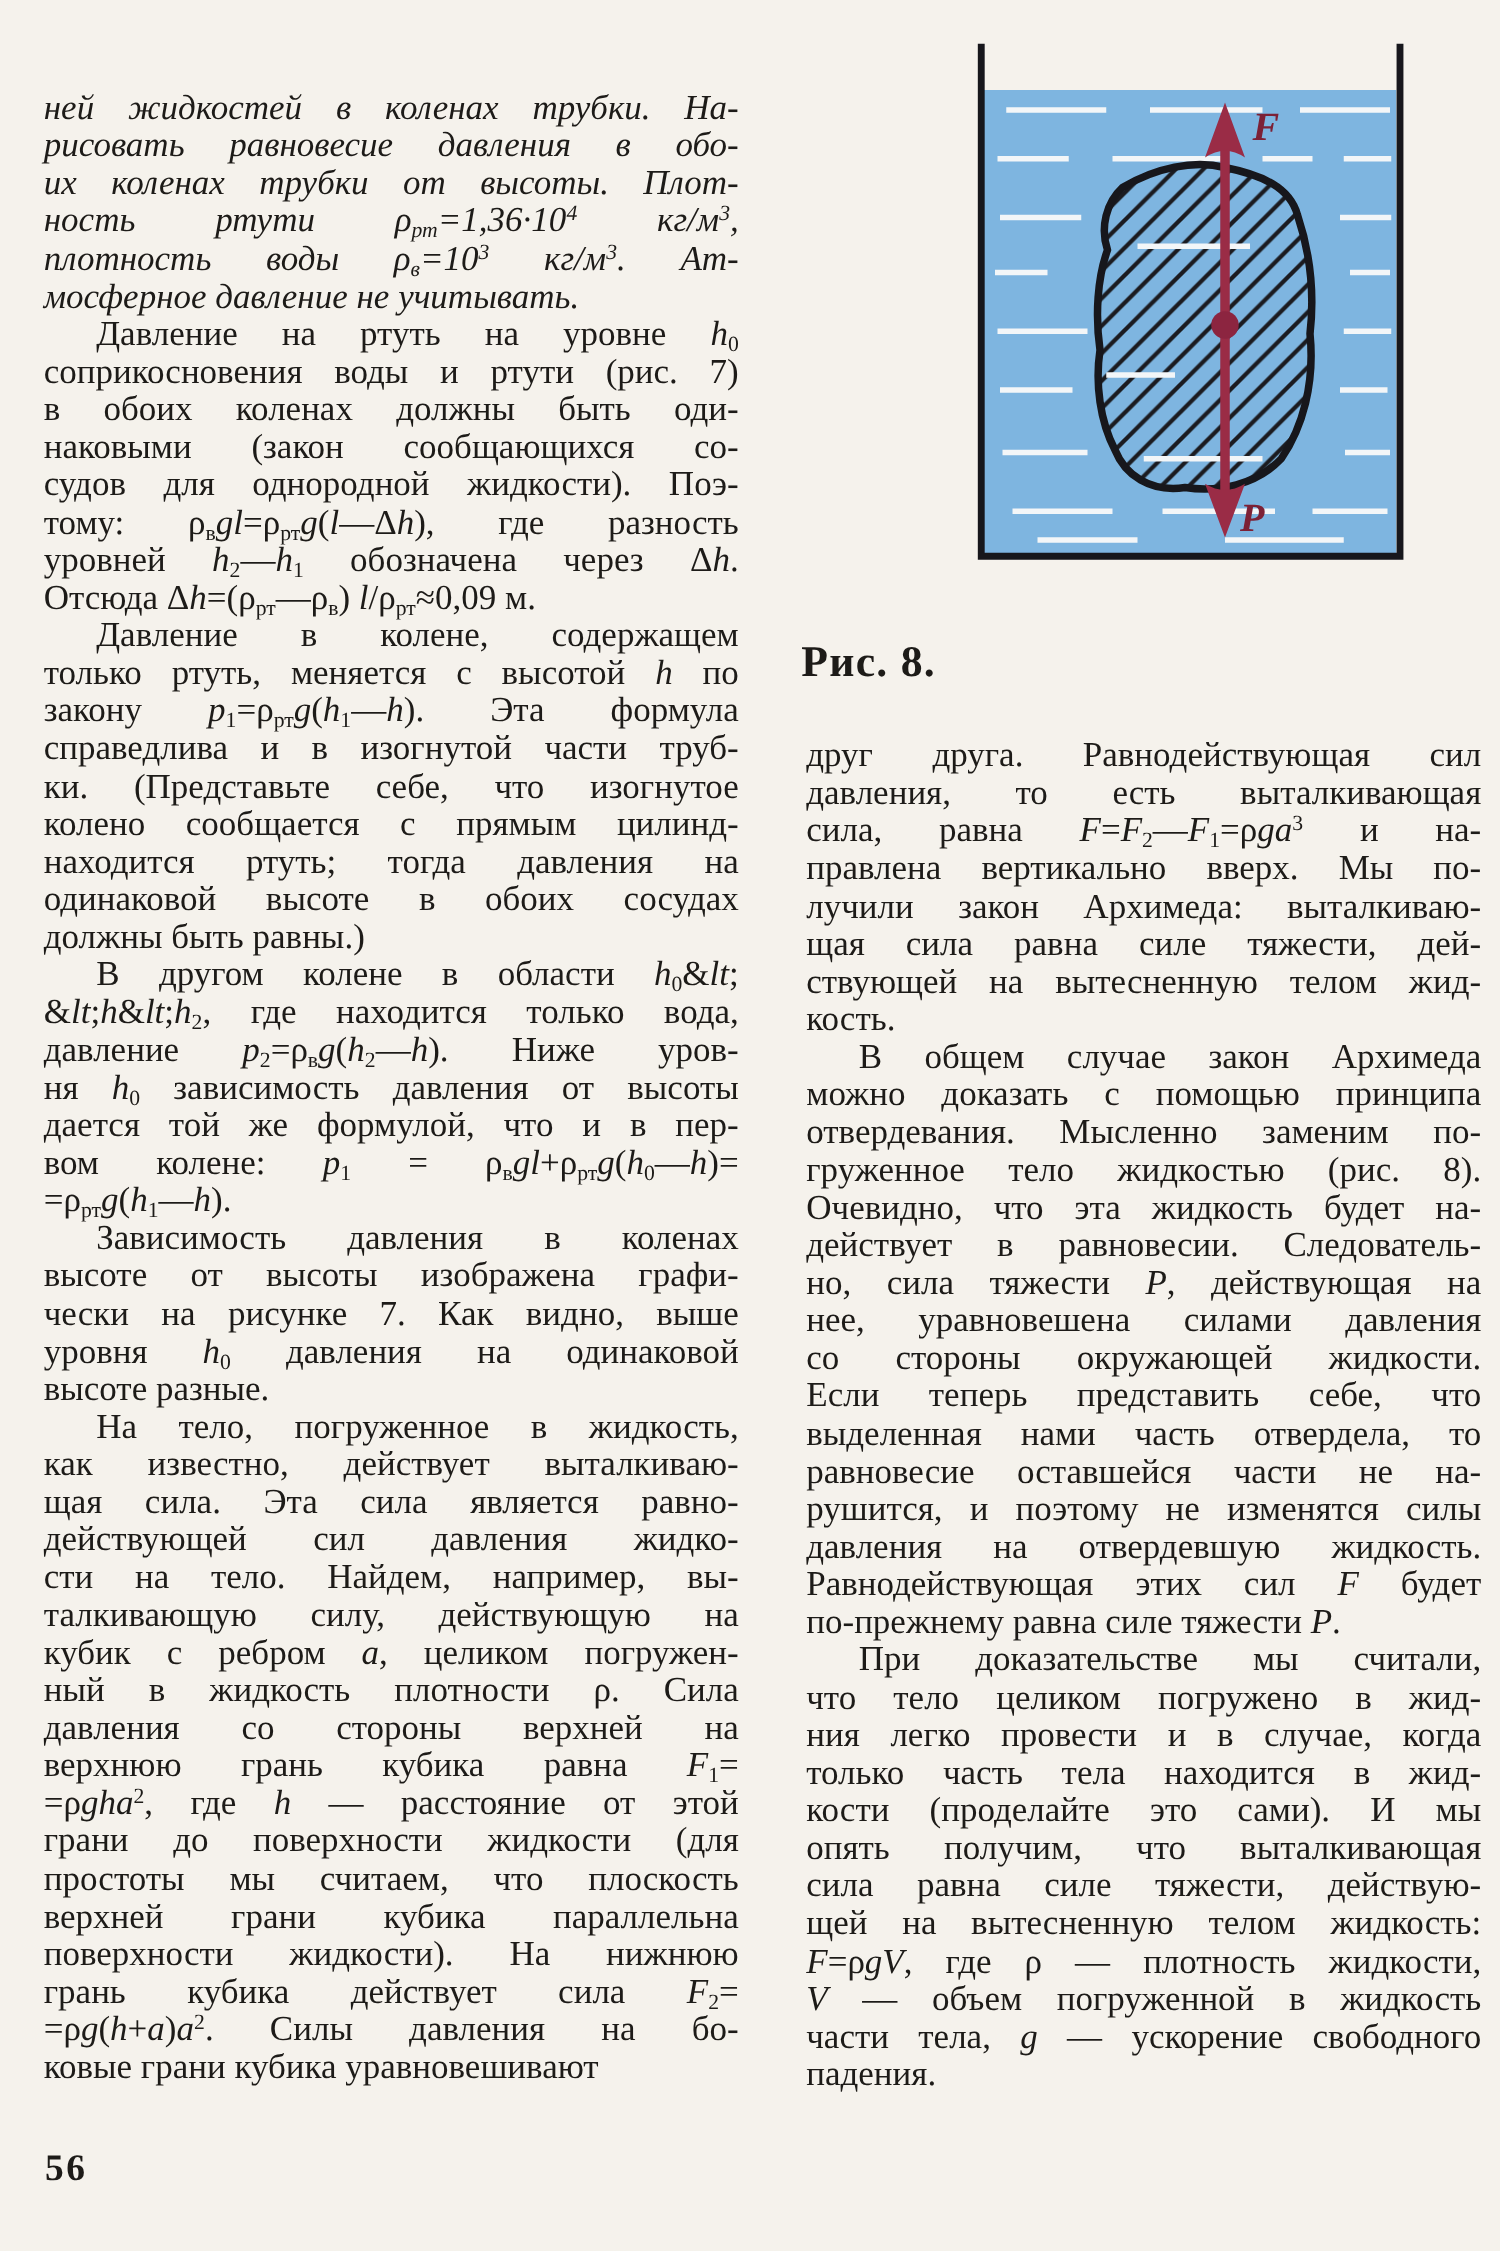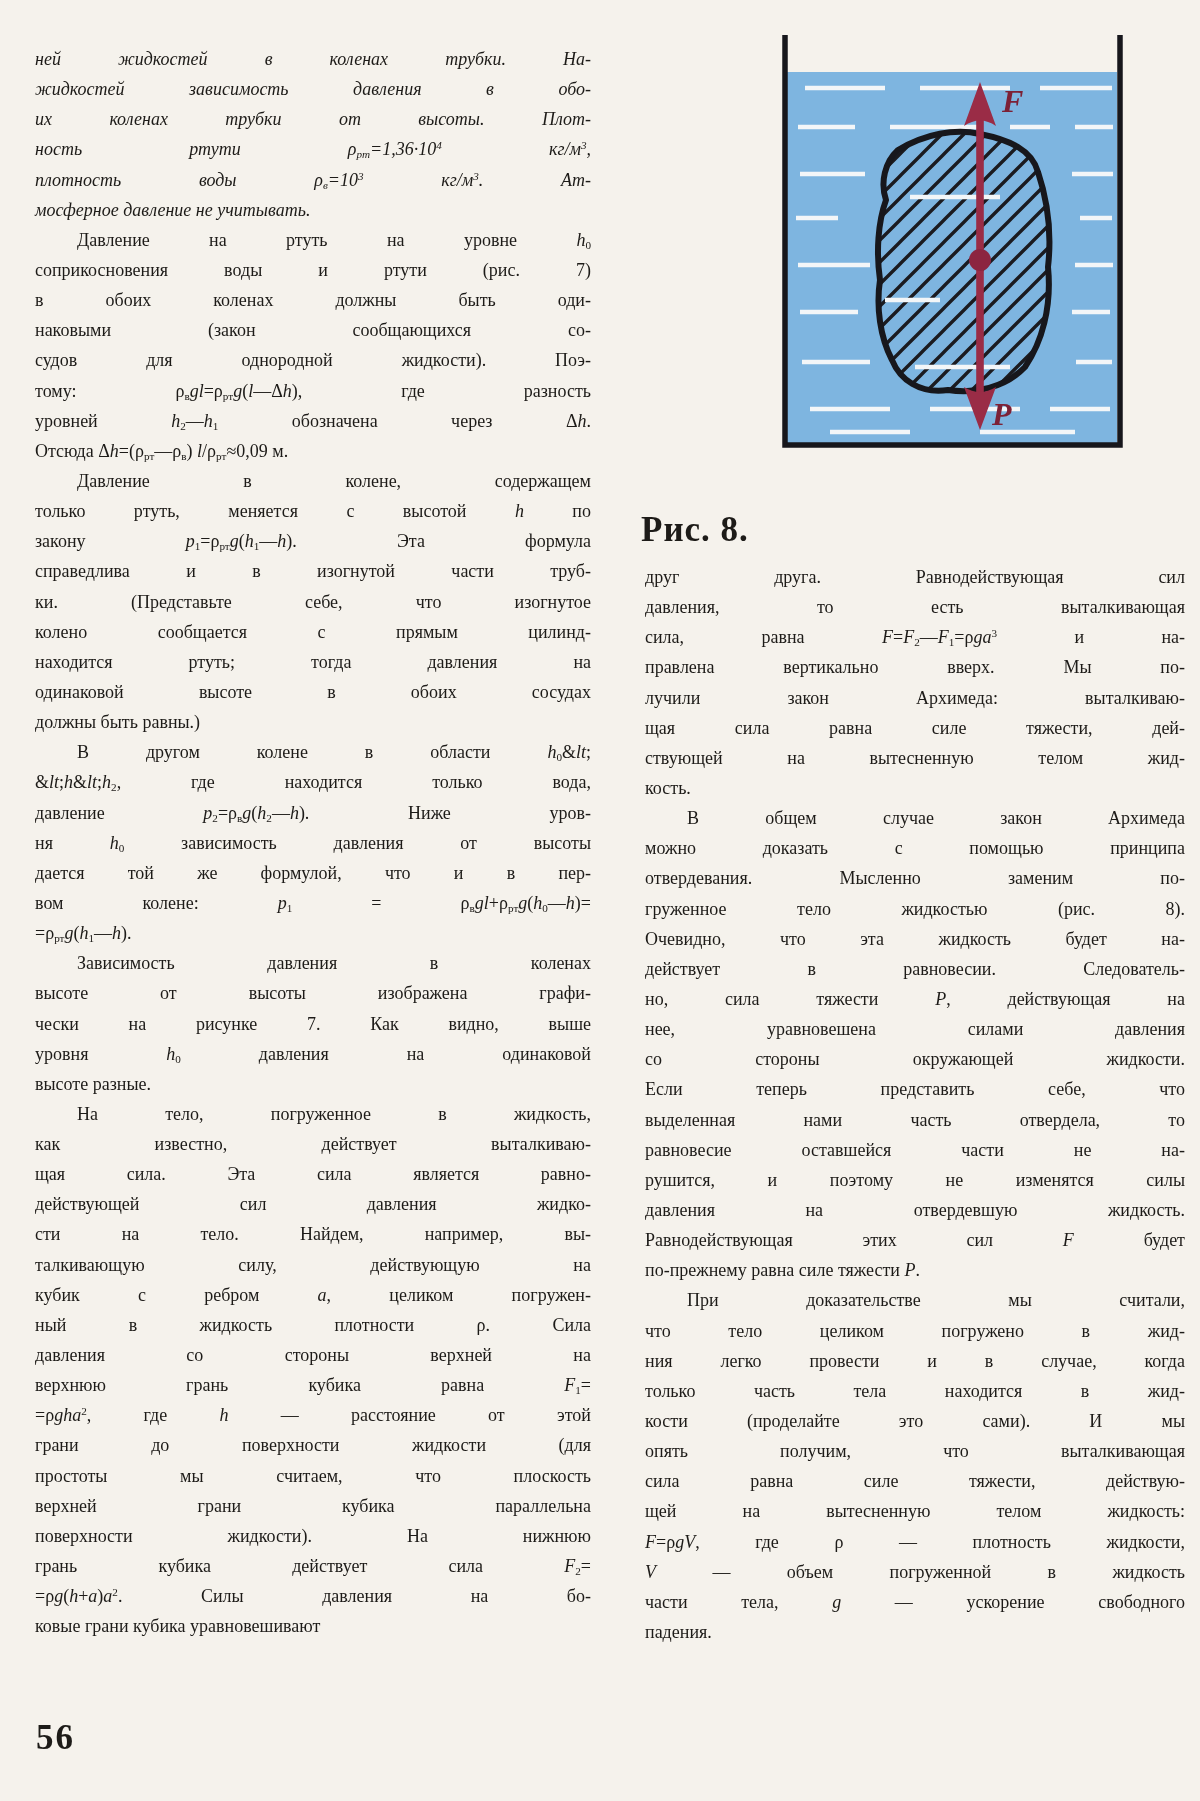--- a/index.html
+++ b/index.html
@@ -6,22 +6,23 @@
   body{
     width:1200px;height:1801px;
     background:#f5f2ec;
     position:relative;
     overflow:hidden;
     font-family:"Liberation Serif", serif;
     color:#1d1b18;
   }
   .col{
     position:absolute;
-    font-size:18px;
+    font-size:28px;
     line-height:30.15px;
+    margin-top:28px;
   }
   #left-col{left:35px;top:44px;width:556px;}
   #right-col-text{left:645px;top:562px;width:540px;}
   .para{margin:0;}
   .para.it{font-style:italic;}
   .ln{
     text-align:justify;
     text-align-last:justify;
     white-space:normal;
     height:30.15px;
@@ -33,35 +34,35 @@
   sub,sup{font-size:0.62em;line-height:0;}
   sub{vertical-align:-0.28em;}
   sup{vertical-align:0.5em;}
   #figure-wrap{position:absolute;left:680px;top:22px;width:450px;height:430px;}
   #fig-caption{
     position:absolute;left:641px;top:510px;
     font-size:35px;font-weight:bold;letter-spacing:1px;
   }
   #page-number{
     position:absolute;left:36px;top:1718px;
-    font-size:35px;font-weight:bold;letter-spacing:2px;
+    font-size:30px;font-weight:bold;letter-spacing:2px;
   }
   svg text.flabel{
     font-family:"Liberation Serif",serif;
     font-style:italic;font-weight:bold;
     font-size:32px;
   }
 </style>
 </head>
 <body>
 
 <div id="left-col" class="col">
     <div class="para it">
       <div class="ln">ней жидкостей в коленах трубки. На-</div>
-      <div class="ln">жидкостей зависимость давления в обо-</div>
+      <div class="ln">рисовать равновесие давления в обо-</div>
       <div class="ln">их коленах трубки от высоты. Плот-</div>
       <div class="ln">ность ртути ρ<sub>рт</sub>=1,36·10<sup>4</sup> кг/м<sup>3</sup>,</div>
       <div class="ln">плотность воды ρ<sub>в</sub>=10<sup>3</sup> кг/м<sup>3</sup>. Ат-</div>
       <div class="ln last">мосферное давление не учитывать.</div>
     </div>
     <div class="para">
       <div class="ln ind">Давление на ртуть на уровне <i>h</i><sub>0</sub></div>
       <div class="ln">соприкосновения воды и ртути (рис. 7)</div>
       <div class="ln">в обоих коленах должны быть оди-</div>
       <div class="ln">наковыми (закон сообщающихся со-</div>

